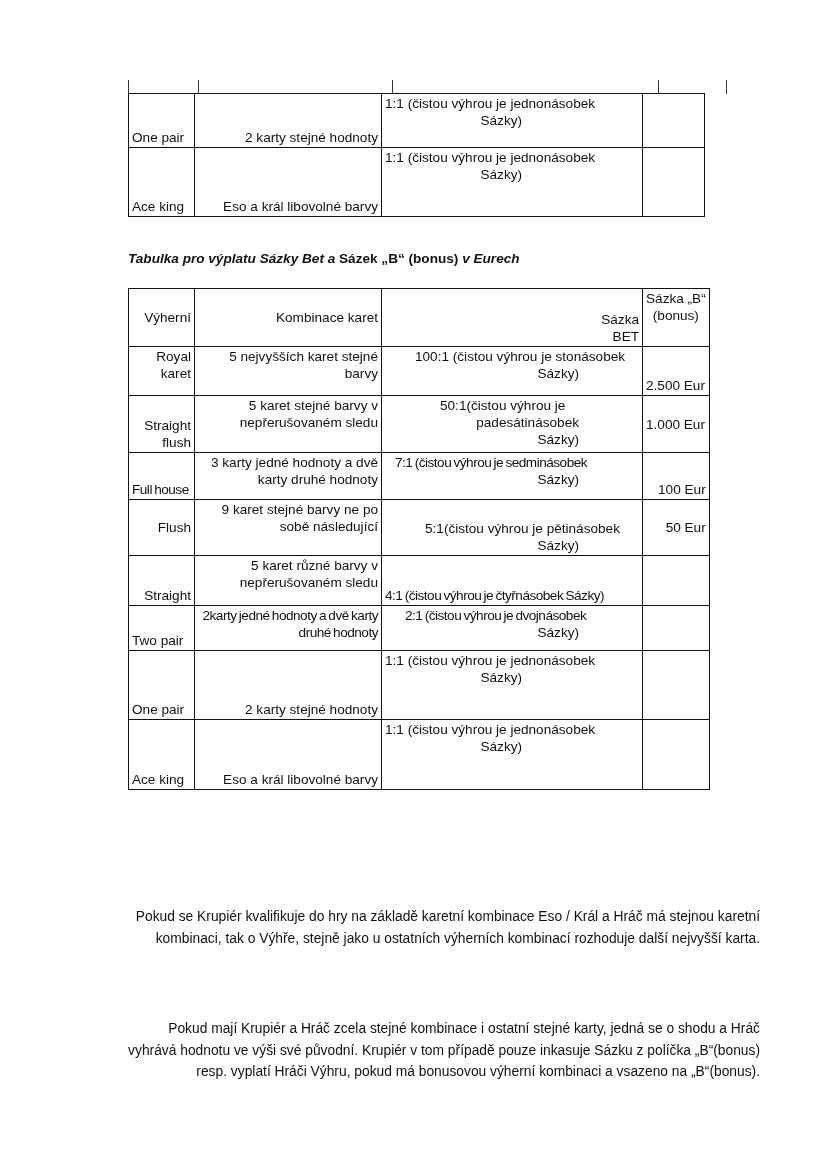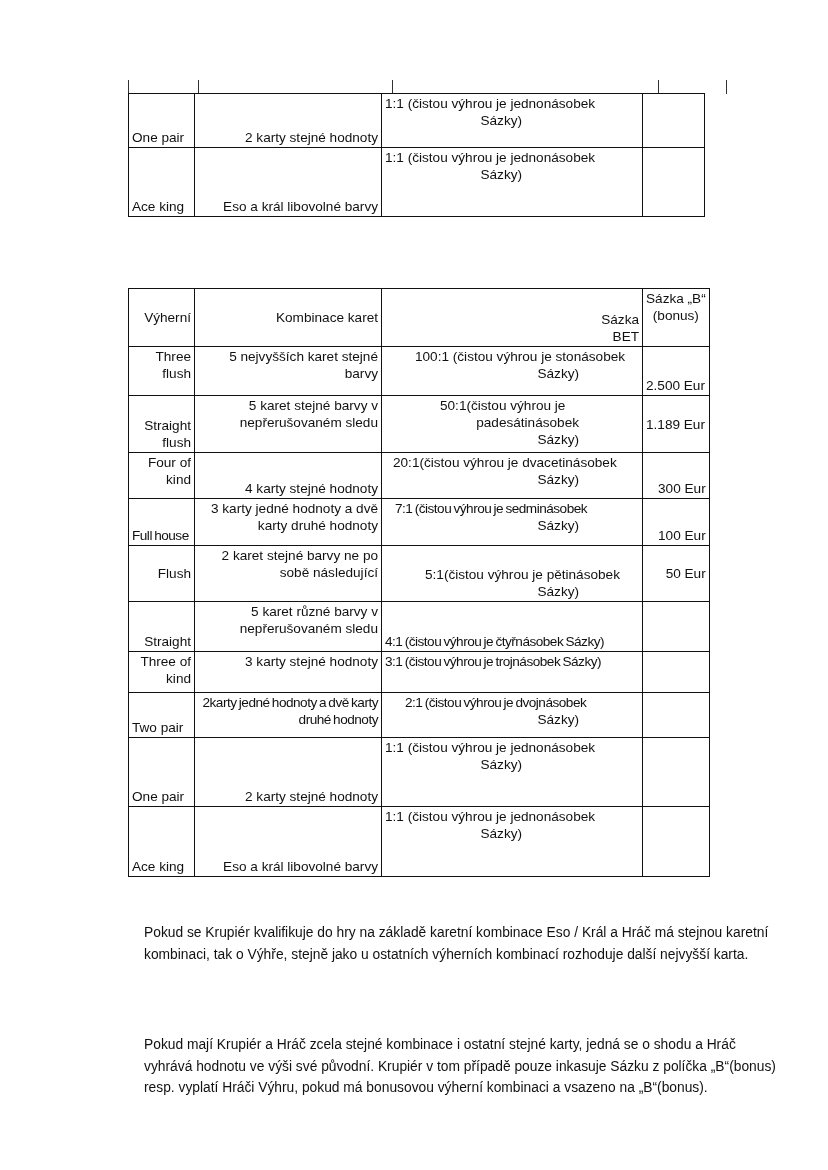--- a/index.html
+++ b/index.html
@@ -34,21 +34,21 @@
     .nowrap { white-space: nowrap; }
 
     .caption {
       position: absolute; left: 128px; top: 251px; font-weight: bold;
       font-size: 13.6px;
     }
     .caption .it { font-style: italic; }
 
     .para {
       position: absolute; left: 128px; width: 632px; line-height: 21.5px;
-      font-size: 13.8px; margin: 16px;
+      font-size: 13.8px; margin: 0; text-align: right;
     }
     #p1 { top: 906px; }
     #p2 { top: 1018px; }
   </style>
 </head>
 <body>
 
 <div class="page">
 
   <div class="tails">
@@ -81,20 +81,23 @@
       <td class="bottom ctr">Eso a král libovolné barvy</td>
       <td>
         <span>1:1 (čistou výhrou je jednonásobek</span>
         <span class="sazky-b">Sázky)</span>
       </td>
       <td></td>
     </tr>
   </tbody>
     </table>
 
+  <div class="caption">
+    <span class="it">Tabulka pro výplatu Sázky Bet a </span><span>Sázek „B“ (bonus) </span><span class="it">v Eurech</span>
+  </div>
 
   <table class="tbl" id="t2">
     <colgroup>
         <col class="c1">
         <col class="c2">
         <col class="c3">
         <col class="c4">
       </colgroup>
     <tbody>
         <tr style="height:58px">
@@ -104,83 +107,68 @@
         <div>Sázka</div>
         <div>BET</div>
       </td>
       <td class="rt" style="vertical-align:top">
         <div class="nowrap">Sázka „B“</div>
         <div>(bonus)</div>
       </td>
     </tr>
 
     <tr style="height:49px">
-      <td class="ctr">Three flush</td>
+      <td class="ctr">Royal karet</td>
       <td class="ctr">5 nejvyšších karet stejné barvy</td>
       <td>
         <span style="display:block;padding-left:30px">100:1 (čistou výhrou je stonásobek</span>
         <span class="sazky">Sázky)</span>
       </td>
       <td class="bottom nowrap">2.500 Eur</td>
     </tr>
 
     <tr style="height:57px">
       <td class="bottom ctr">Straight flush</td>
       <td class="ctr">5 karet stejné barvy v nepřerušovaném sledu</td>
       <td>
         <span style="display:block;padding-left:55px">50:1(čistou výhrou je</span>
         <span class="sazky">padesátinásobek</span>
         <span class="sazky">Sázky)</span>
       </td>
-      <td class="middle nowrap">1.189 Eur</td>
-    </tr>
-
-    <tr style="height:46px">
-      <td class="ctr">Four of kind</td>
-      <td class="bottom ctr">4 karty stejné hodnoty</td>
-      <td>
-        <span style="display:block;padding-left:8px" class="nowrap">20:1(čistou výhrou je dvacetinásobek</span>
-        <span class="sazky">Sázky)</span>
-      </td>
-      <td class="bottom ctr">300 Eur</td>
-    </tr>
+      <td class="middle nowrap">1.000 Eur</td>
+    </tr>
+
 
     <tr style="height:47px">
       <td class="bottom nowrap tight">Full house</td>
       <td class="ctr">3 karty jedné hodnoty a dvě karty druhé hodnoty</td>
       <td>
         <span style="display:block;padding-left:10px" class="tight">7:1 (čistou výhrou je sedminásobek</span>
         <span class="sazky">Sázky)</span>
       </td>
       <td class="bottom ctr">100 Eur</td>
     </tr>
 
     <tr style="height:56px">
       <td class="middle ctr">Flush</td>
-      <td class="ctr">2 karet stejné barvy ne po sobě následující</td>
+      <td class="ctr">9 karet stejné barvy ne po sobě následující</td>
       <td class="bottom">
         <span style="display:block;padding-left:40px">5:1(čistou výhrou je pětinásobek</span>
         <span class="sazky">Sázky)</span>
       </td>
       <td class="middle ctr">50 Eur</td>
     </tr>
 
     <tr style="height:50px">
       <td class="bottom ctr">Straight</td>
       <td class="ctr">5 karet různé barvy v nepřerušovaném sledu</td>
       <td class="bottom nowrap tight">4:1 (čistou výhrou je čtyřnásobek Sázky)</td>
       <td></td>
     </tr>
 
-    <tr style="height:41px">
-      <td class="ctr">Three of kind</td>
-      <td class="ctr">3 karty stejné hodnoty</td>
-      <td class="nowrap tight">3:1 (čistou výhrou je trojnásobek Sázky)</td>
-      <td></td>
-    </tr>
 
     <tr style="height:45px">
       <td class="bottom nowrap">Two pair</td>
       <td class="ctr tight">2karty jedné hodnoty a dvě karty druhé hodnoty</td>
       <td>
         <span style="display:block;padding-left:20px" class="tight">2:1 (čistou výhrou je dvojnásobek</span>
         <span class="sazky">Sázky)</span>
       </td>
       <td></td>
     </tr>

